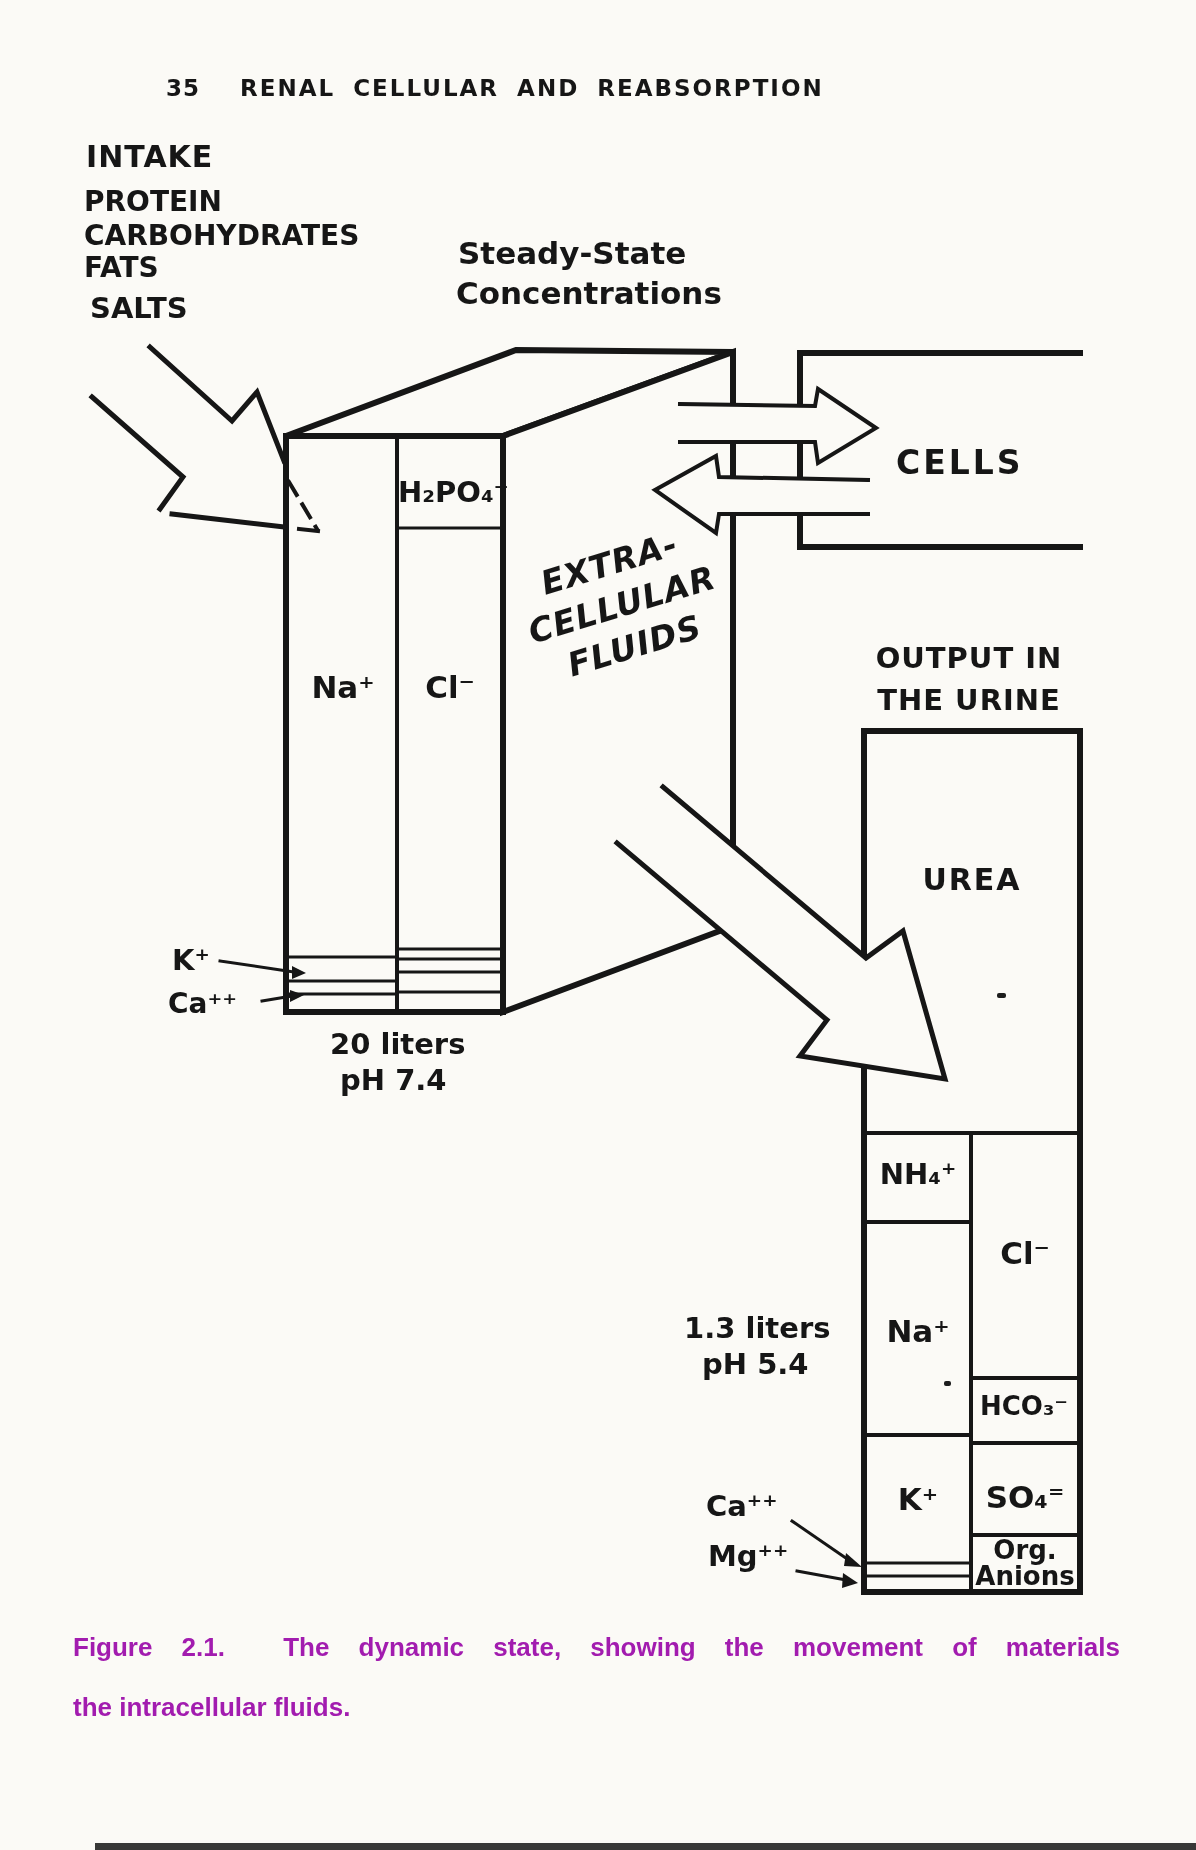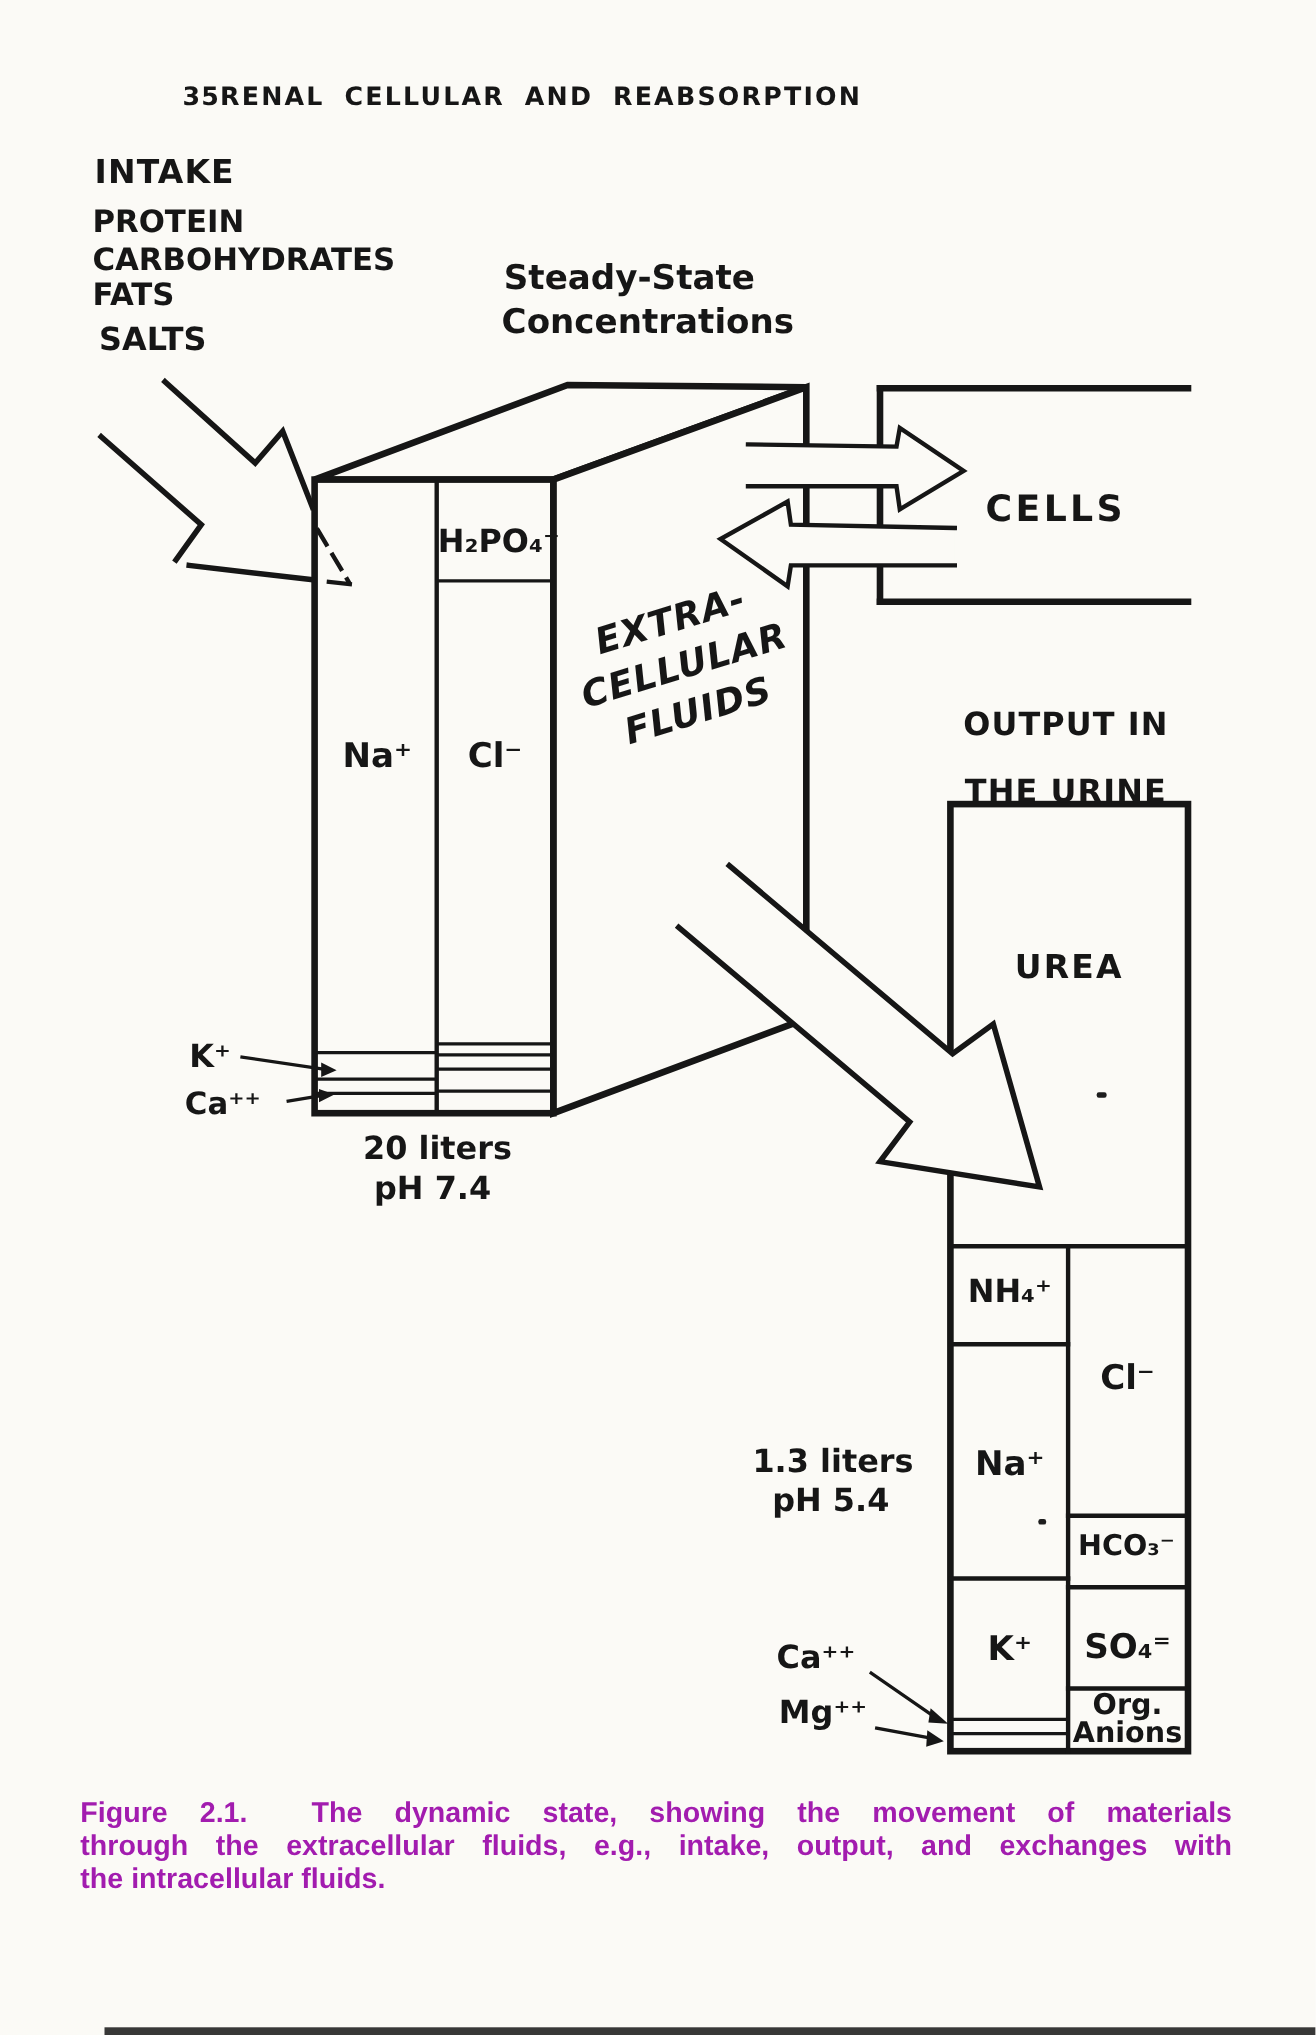--- a/index.html
+++ b/index.html
@@ -15,21 +15,21 @@
   .lbl{
     position:absolute;
     font-family:"DejaVu Sans",sans-serif;
     font-weight:700;
     color:#161616;
     white-space:nowrap;
     line-height:1.15;
   }
   .ctr{text-align:center;white-space:nowrap;}
   .header{font-size:23px;letter-spacing:2px;word-spacing:8px;display:flex;}
-  .header .num{letter-spacing:1px;}
+  .header .num{margin-right:40px;letter-spacing:1px;}
   .ecf-name{
     font-size:33px;font-style:italic;line-height:43px;
     text-align:center;transform:rotate(-17deg);letter-spacing:1px;
     white-space:normal;
   }
   .caption-line{
     position:absolute;left:73px;width:1047px;
     font-size:26px;font-weight:700;color:#a21caf;
     font-family:"Liberation Sans","DejaVu Sans",sans-serif;
     white-space:pre-wrap;
@@ -150,34 +150,33 @@
 
   <div class="lbl ctr" style="left:398px;top:476px;width:104px;font-size:29px;">H₂PO₄⁻</div>
   <div class="lbl ctr" style="left:288px;top:670px;width:110px;font-size:31px;">Na⁺</div>
   <div class="lbl ctr" style="left:398px;top:670px;width:104px;font-size:31px;">Cl⁻</div>
   <div class="lbl" style="left:172px;top:944px;font-size:29px;">K⁺</div>
   <div class="lbl" style="left:168px;top:988px;font-size:28px;">Ca⁺⁺</div>
   <div class="lbl" style="left:330px;top:1028px;font-size:29px;">20 liters</div>
   <div class="lbl" style="left:340px;top:1064px;font-size:29px;">pH 7.4</div>
 
   <div class="lbl ctr" style="left:854px;top:642px;width:230px;font-size:29px;letter-spacing:1px;">OUTPUT IN</div>
-  <div class="lbl ctr" style="left:854px;top:684px;width:230px;font-size:29px;letter-spacing:1px;margin-top:19px;">THE URINE</div>
+  <div class="lbl ctr" style="left:854px;top:684px;width:230px;font-size:29px;letter-spacing:1px;">THE URINE</div>
 
   <div class="lbl ctr" style="left:864px;top:818px;width:216px;font-size:30px;letter-spacing:2px;margin-top:45px;">UREA</div>
   <div class="lbl ctr" style="left:866px;top:1158px;width:104px;font-size:29px;">NH₄⁺</div>
   <div class="lbl ctr" style="left:971px;top:1236px;width:108px;font-size:31px;">Cl⁻</div>
   <div class="lbl ctr" style="left:866px;top:1314px;width:104px;font-size:31px;">Na⁺</div>
   <div class="lbl ctr" style="left:968px;top:1392px;width:112px;font-size:26px;">HCO₃⁻</div>
   <div class="lbl ctr" style="left:866px;top:1482px;width:104px;font-size:31px;">K⁺</div>
   <div class="lbl ctr" style="left:971px;top:1480px;width:108px;font-size:31px;">SO₄⁼</div>
   <div class="lbl ctr" style="left:971px;top:1536px;width:108px;font-size:26px;">Org.</div>
   <div class="lbl ctr" style="left:971px;top:1562px;width:108px;font-size:26px;">Anions</div>
 
   <div class="lbl" style="left:684px;top:1312px;font-size:29px;">1.3 liters</div>
   <div class="lbl" style="left:702px;top:1348px;font-size:29px;">pH 5.4</div>
   <div class="lbl" style="left:706px;top:1490px;font-size:29px;">Ca⁺⁺</div>
   <div class="lbl" style="left:708px;top:1540px;font-size:29px;">Mg⁺⁺</div>
 
   <div class="caption-line just" style="top:1632px;">Figure 2.1.  The dynamic state, showing the movement of materials</div>
-  <div class="caption-line just" style="top:1662px;">through the extracellular fluids, e.g., intake, output, and exchanges with</div>
   <div class="caption-line" style="top:1692px;">the intracellular fluids.</div>
 
 </div>
 
 </body></html>

